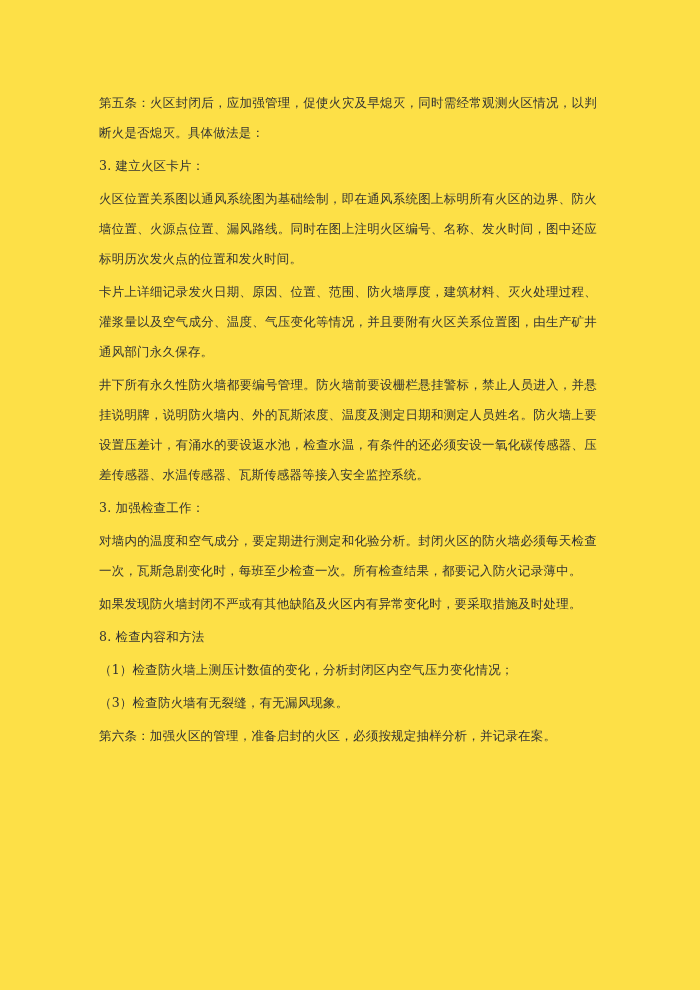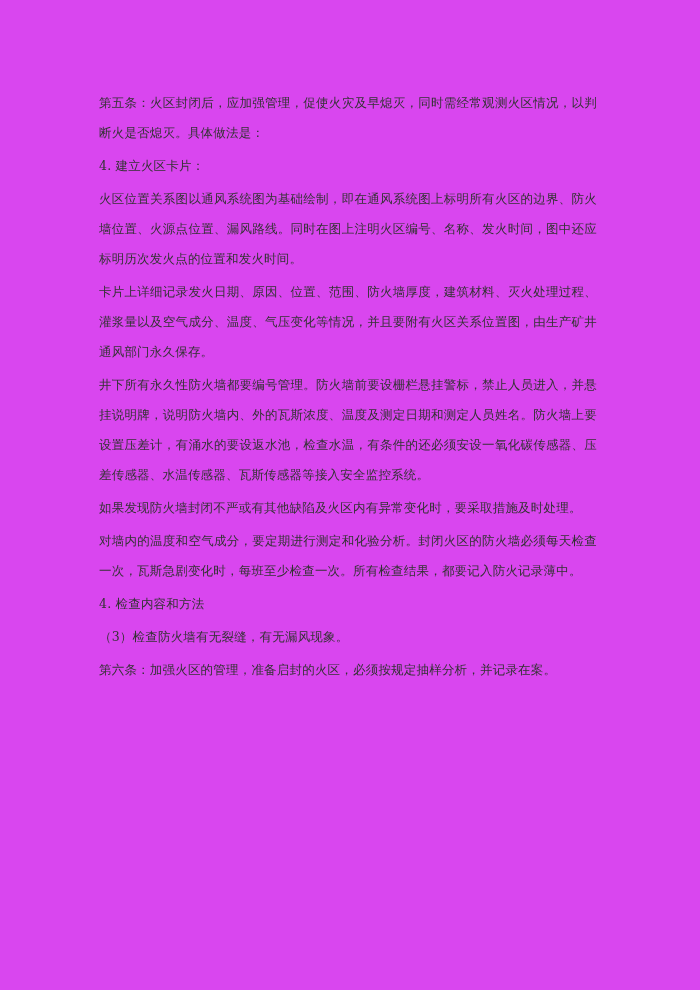--- a/index.html
+++ b/index.html
@@ -10,42 +10,44 @@
   body {
     width: 700px;
     height: 990px;
     overflow: hidden;
     font-family: "DejaVu Serif", "Liberation Serif", serif;
   }
   .page {
     box-sizing: border-box;
     width: 700px;
     height: 990px;
-    background: #d946ef;
+    background: #fde047;
     padding: 88px 103px 40px 99px;
   }
   .doc p {
     margin: 0 0 3px 0;
     font-size: 12.5px;
     line-height: 30px;
     color: #333333;
     text-align: justify;
     text-justify: inter-ideograph;
     letter-spacing: 0.2px;
   }
 </style>
 </head>
 <body>
 
 <div class="page">
   <div class="doc">
     <p>第五条：火区封闭后，应加强管理，促使火灾及早熄灭，同时需经常观测火区情况，以判断火是否熄灭。具体做法是：</p>
-    <p>4. 建立火区卡片：</p>
+    <p>3. 建立火区卡片：</p>
     <p>火区位置关系图以通风系统图为基础绘制，即在通风系统图上标明所有火区的边界、防火墙位置、火源点位置、漏风路线。同时在图上注明火区编号、名称、发火时间，图中还应标明历次发火点的位置和发火时间。</p>
     <p>卡片上详细记录发火日期、原因、位置、范围、防火墙厚度，建筑材料、灭火处理过程、灌浆量以及空气成分、温度、气压变化等情况，并且要附有火区关系位置图，由生产矿井通风部门永久保存。</p>
     <p>井下所有永久性防火墙都要编号管理。防火墙前要设栅栏悬挂警标，禁止人员进入，并悬挂说明牌，说明防火墙内、外的瓦斯浓度、温度及测定日期和测定人员姓名。防火墙上要设置压差计，有涌水的要设返水池，检查水温，有条件的还必须安设一氧化碳传感器、压差传感器、水温传感器、瓦斯传感器等接入安全监控系统。</p>
+    <p>3. 加强检查工作：</p>
+    <p>对墙内的温度和空气成分，要定期进行测定和化验分析。封闭火区的防火墙必须每天检查一次，瓦斯急剧变化时，每班至少检查一次。所有检查结果，都要记入防火记录薄中。</p>
     <p>如果发现防火墙封闭不严或有其他缺陷及火区内有异常变化时，要采取措施及时处理。</p>
-    <p>对墙内的温度和空气成分，要定期进行测定和化验分析。封闭火区的防火墙必须每天检查一次，瓦斯急剧变化时，每班至少检查一次。所有检查结果，都要记入防火记录薄中。</p>
-    <p>4. 检查内容和方法</p>
+    <p>8. 检查内容和方法</p>
+    <p>（1）检查防火墙上测压计数值的变化，分析封闭区内空气压力变化情况；</p>
     <p>（3）检查防火墙有无裂缝，有无漏风现象。</p>
     <p>第六条：加强火区的管理，准备启封的火区，必须按规定抽样分析，并记录在案。</p>
   </div>
 </div>
 
 </body></html>

